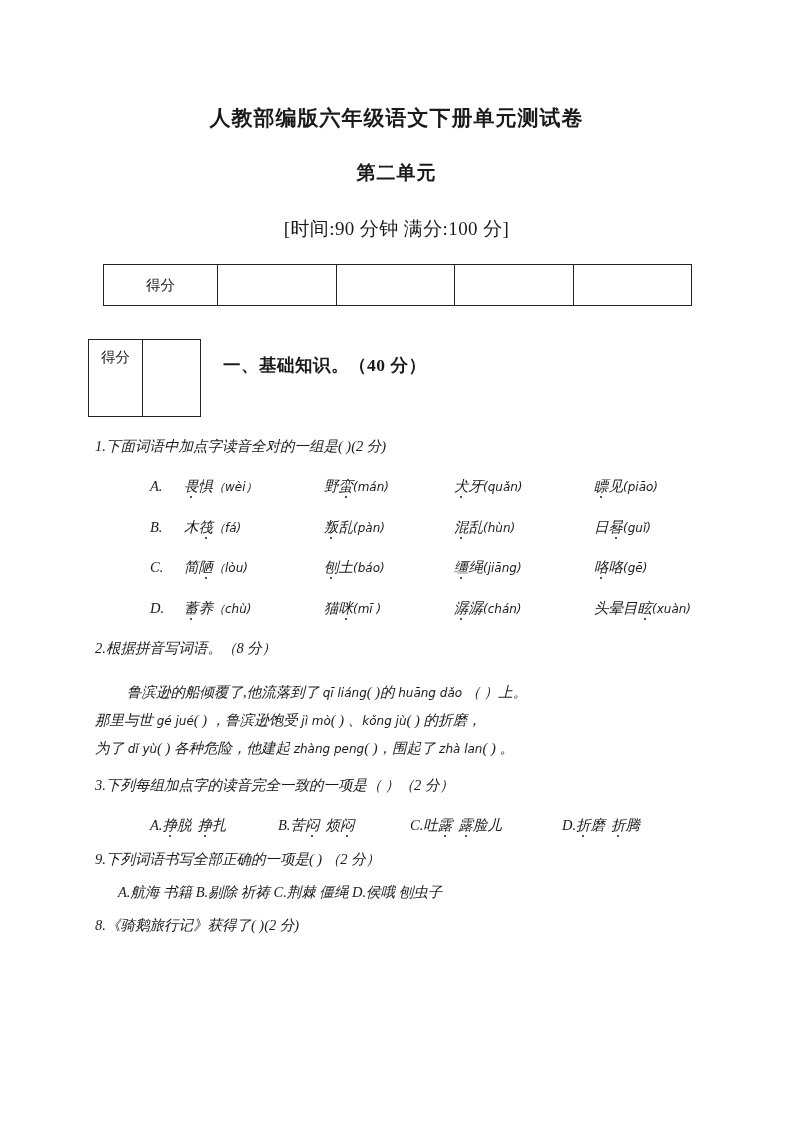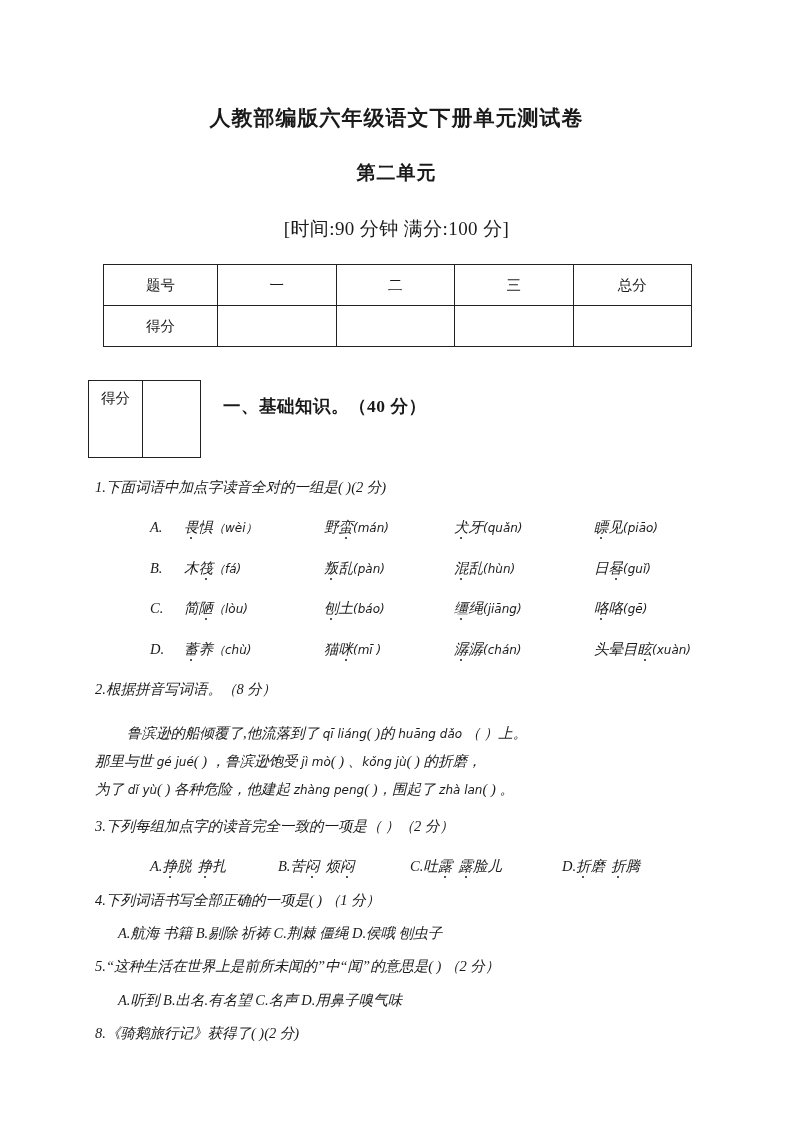--- a/index.html
+++ b/index.html
@@ -170,27 +170,20 @@
 <div class="page">
 
   <h1 class="doc-title">人教部编版六年级语文下册单元测试卷</h1>
   <h2 class="doc-subtitle">第二单元</h2>
   <p class="doc-meta">[时间:90 分钟    满分:100 分]</p>
 
   <div class="score-table-wrap">
     <table class="score-table">
       <tbody>
         <tr>
-          <td class="head-cell">题号</td>
-          <td>一</td>
-          <td>二</td>
-          <td>三</td>
-          <td>总分</td>
-        </tr>
-        <tr>
           <td class="head-cell">得分</td>
           <td></td>
           <td></td>
           <td></td>
           <td></td>
         </tr>
       </tbody>
     </table>
   </div>
 
@@ -247,26 +240,22 @@
     <div class="q-stem tight">3.下列每组加点字的读音完全一致的一项是（     ）（2 分）</div>
     <div class="opt-row">
         <span style="display: inline-block; width: 128px;"><span>A.</span><span class="opt"><span class="dotted">挣</span><span>脱</span></span><span class="opt" style="margin-left: 6px;"><span class="dotted">挣</span><span>扎</span></span></span>
         <span style="display: inline-block; width: 132px;"><span>B.</span><span class="opt"><span>苦</span><span class="dotted">闷</span></span><span class="opt" style="margin-left: 6px;"><span>烦</span><span class="dotted">闷</span></span></span>
         <span style="display: inline-block; width: 152px;"><span>C.</span><span class="opt"><span>吐</span><span class="dotted">露</span></span><span class="opt" style="margin-left: 6px;"><span class="dotted">露</span><span>脸儿</span></span></span>
         <span style="display: inline-block;"><span>D.</span><span class="opt"><span class="dotted">折</span><span>磨</span></span><span class="opt" style="margin-left: 6px;"><span class="dotted">折</span><span>腾</span></span></span>
       </div>
   </div>
 
   <div class="q">
-    <div class="q-stem tight">4.下列词语书写全部正确的一项是(     ) （1 分）</div>
+    <div class="q-stem tight">9.下列词语书写全部正确的一项是(     ) （2 分）</div>
     <div class="inline-opts">A.航海  书籍   B.剔除  祈祷   C.荆棘  僵绳   D.侯哦  刨虫子</div>
   </div>
 
-  <div class="q">
-    <div class="q-stem tight">5.“这种生活在世界上是前所未闻的”中“闻”的意思是(     ) （2 分）</div>
-    <div class="inline-opts">A.听到    B.出名.有名望    C.名声   D.用鼻子嗅气味</div>
-  </div>
 
   <div class="q">
     <div class="q-stem tight">8.《骑鹅旅行记》获得了(     )(2 分)</div>
   </div>
 
 </div>
 
 </body></html>

